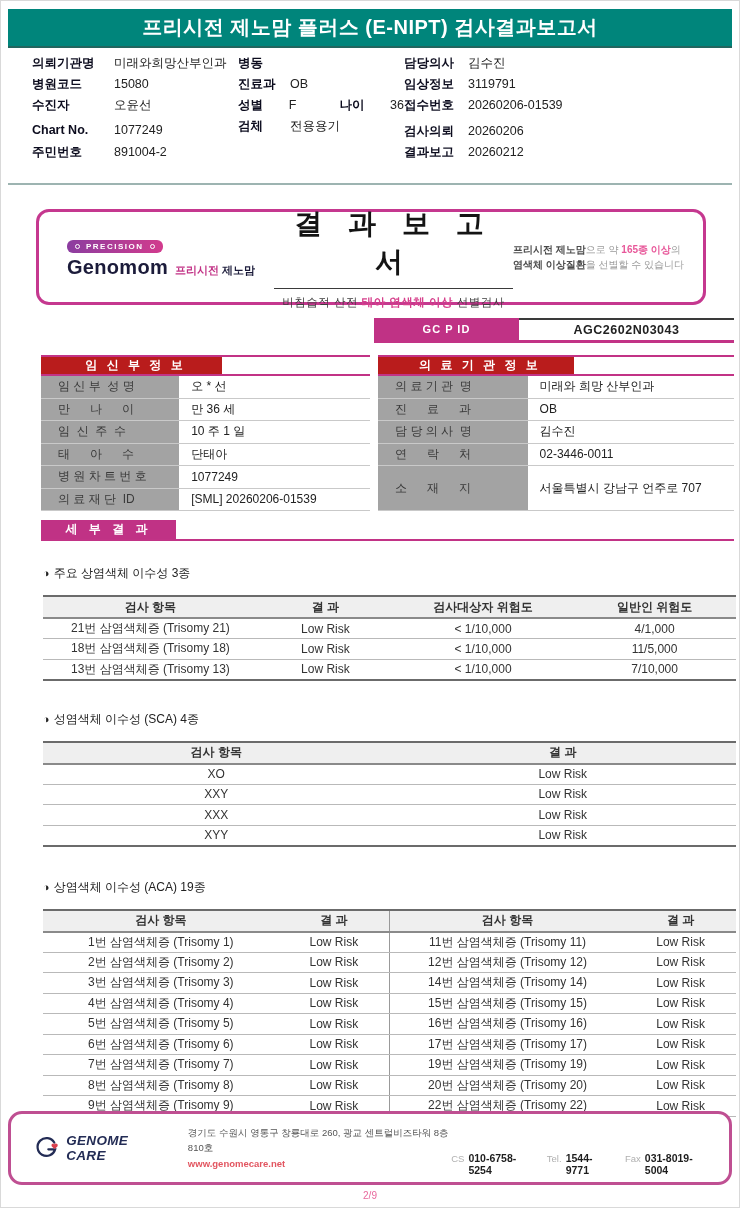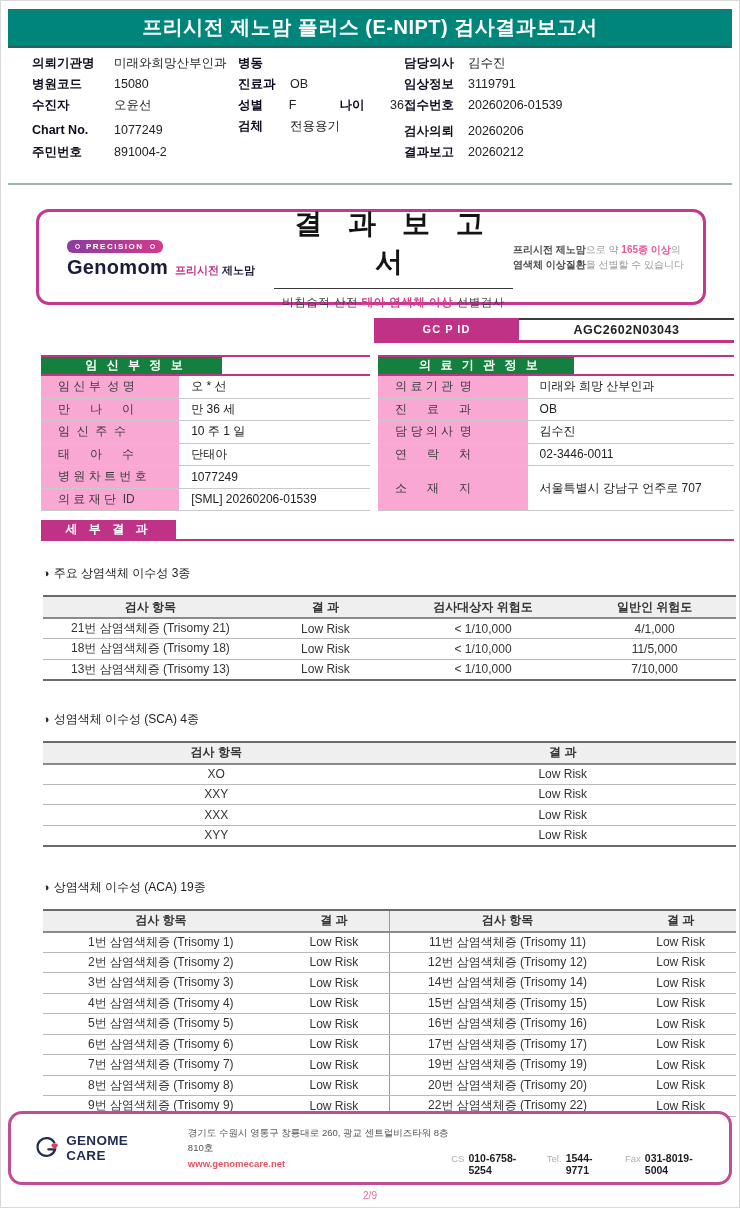--- a/index.html
+++ b/index.html
@@ -53,25 +53,25 @@
   .gcpid-value { flex:1; height:22px; border-top:2px solid #3a3a3a; display:flex; align-items:center;
                  justify-content:center; font-size:12.5px; font-weight:bold; color:#222; letter-spacing:0.5px; }
 
   
   .info-tables { display:flex; margin:12px 5px 0 40px; gap:8px; }
   .kv-table { }
   .kv-table.left { width:330px; }
   .kv-table.right { width:357px; }
   .kv-head { height:21px; border-top:2px solid #c23386; border-bottom:2px solid #c23386;
              display:flex; }
-  .kv-head-block { width:55%; background:#15803d; color:#fff; font-size:12px; font-weight:bold;
+  .kv-head-block { width:55%; background:#b91c1c; color:#fff; font-size:12px; font-weight:bold;
                    letter-spacing:3px; display:flex; align-items:center; justify-content:center;padding-left:8px; }
   .kv-row { display:flex; height:22.5px; border-bottom:1px solid #c9c9c9; font-size:12px; color:#333; }
   .kv-row.tall { height:45px; }
-  .kv-label { width:42%; background:#f9a8d4; display:flex; align-items:center; padding-left:17px;
+  .kv-label { width:42%; background:#a3a3a3; display:flex; align-items:center; padding-left:17px;
               white-space:pre-wrap; color:#3a3a3a;text-align:center; }
   .kv-value { flex:1; display:flex; align-items:center; padding-left:12px; color:#222; }
 
   
   .detail-head { margin:9px 5px 0 40px; border-bottom:2.5px solid #c23386; }
   .detail-head-block { width:135px; height:19px; background:#c03285; color:#fff; font-size:12px;
                        font-weight:bold; letter-spacing:4px; display:flex; align-items:center; justify-content:center; }
   .bullet-heading { margin:24px 0 0 42px; font-size:12px; color:#222; }
   .bullet-heading .glyph { font-size:11px; margin-right:4px; }
   .rtable { width:693px; margin:13px 0 0 42px; border-collapse:collapse; font-size:12px; color:#333;
@@ -87,21 +87,21 @@
   #table-aca th:nth-child(1){width:34%;} #table-aca th:nth-child(2){width:16%;}
   #table-aca th:nth-child(3){width:34%;} #table-aca th:nth-child(4){width:16%;}
   #table-aca th:nth-child(3), #table-aca td:nth-child(3) { border-left:1px solid #999; }
   #table-aca td.empty { border-bottom:none; }
 
   
   .footer-area { position:absolute; left:7px; right:7px; bottom:6px; }
   .footer-box { height:74px; border:3px solid #bf4f92; border-radius:14px;
                 display:flex; align-items:center; padding:0 22px; background:#fff; }
   .gc-logo { display:flex; align-items:center; gap:6px; }
-  .gc-logo-text { font-size:13.5px; font-weight:800; color:#232c55; letter-spacing:0.3px; }
+  .gc-logo-text { font-size:13.5px; font-weight:800; color:#232c55; letter-spacing:0.3px;font-style:italic; }
   .footer-addr { margin-left:26px; font-size:9.5px; color:#555; line-height:1.6; }
   .footer-site { color:#e25560; font-weight:bold; }
   .footer-contacts { margin-left:auto; display:flex; gap:16px; font-size:10.5px; align-items:center; }
   .contact { display:flex; gap:4px; align-items:baseline;margin-top:31px; }
   .contact .lab { color:#b0b0b0; font-size:9.5px; }
   .contact .num { color:#1d1d1d; font-weight:bold; }
   .page-num { text-align:center; margin-top:5px; font-size:10px; color:#e8699d; }
 </style>
 </head>
 <body>

